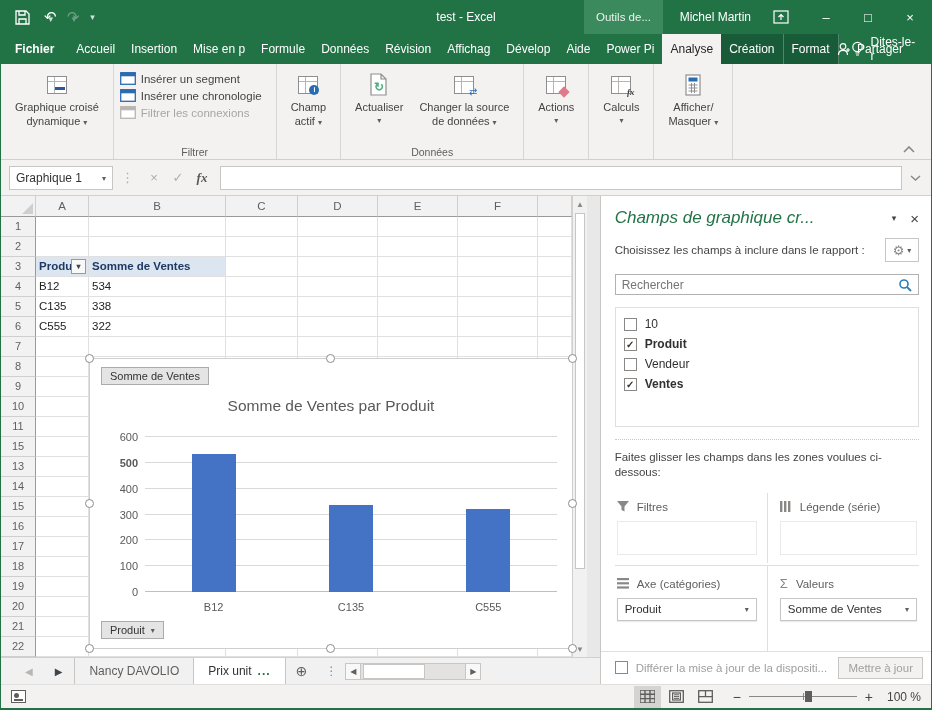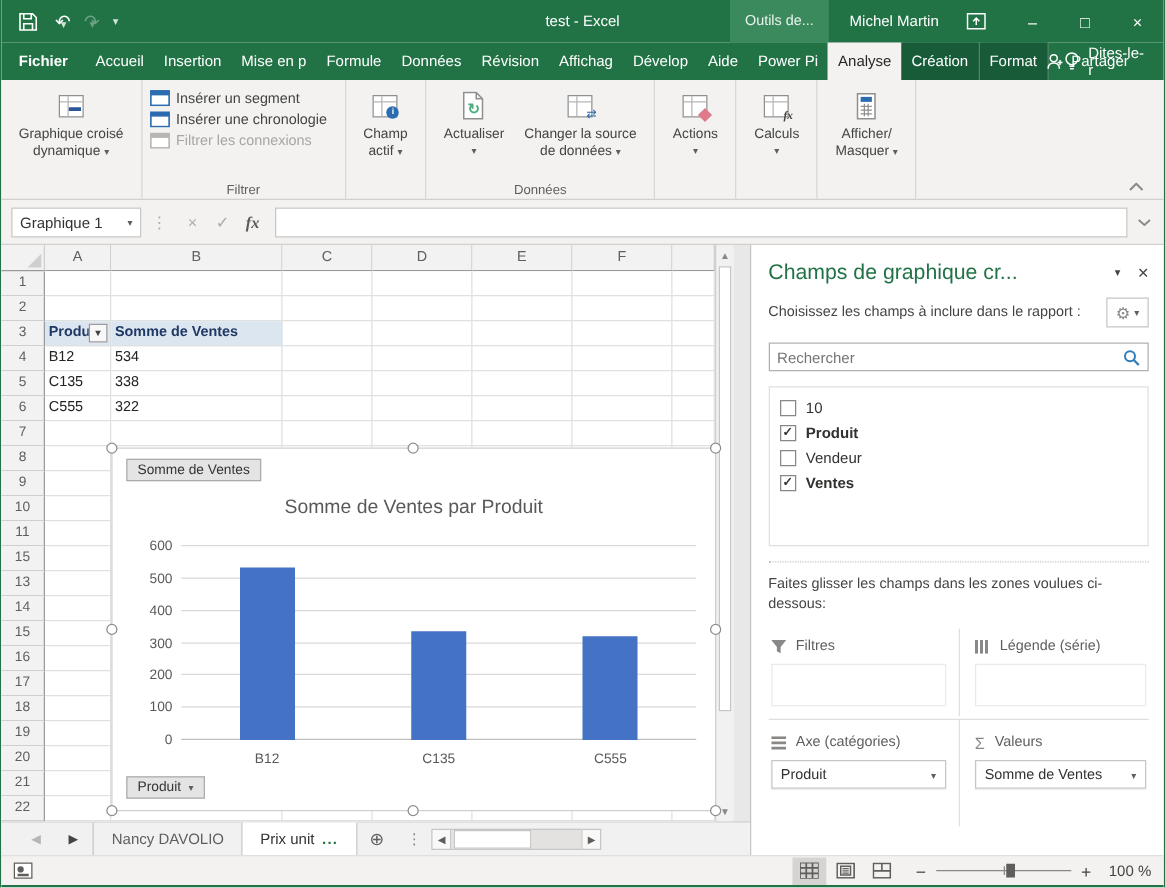--- a/index.html
+++ b/index.html
@@ -105,21 +105,21 @@
   .addsheet { display:flex; align-items:center; padding:0 10px; font-size:14px; color:#605e5c; }
   .sdots { display:flex; align-items:center; padding:0 8px; color:#8a8886; }
   .hscroll { display:flex; align-items:center; margin:4px 0; }
   .harrow { width:16px; height:17px; border:1px solid #c8c6c4; background:#f8f8f8; display:flex; align-items:center; justify-content:center; font-size:8px; color:#605e5c; }
   .htrack { width:104px; height:17px; background:#e4e2e0; border-top:1px solid #c8c6c4; border-bottom:1px solid #c8c6c4; position:relative; }
   .hthumb { position:absolute; left:2px; top:0; width:62px; height:15px; background:#fff; border:1px solid #c8c6c4; }
 
   
   .pane { width:332px; background:#fff; border-left:1px solid #c8c6c4; display:flex; flex-direction:column; padding:12px 12px 0 14px; position:relative; }
   .pane-head { display:flex; align-items:center; margin-bottom:10px; }
-  .pane-title { font-size:17px; color:#217346; flex:1; white-space:nowrap; overflow:hidden; }
+  .pane-title { font-size:17px; color:#217346; flex:1; white-space:nowrap; overflow:hidden;font-style:italic; }
   .pane-head .caret { font-size:9px; margin:0 14px 0 4px; color:#444; }
   .pane-close { font-size:15px; color:#444; }
   .pane-sub { display:flex; align-items:center; margin-bottom:12px; }
   .pane-sub-text { font-size:11.5px; color:#444; flex:1; padding-right:6px; }
   .gearbtn { width:34px; height:24px; border:1px solid #c8c6c4; background:#fff; display:flex; align-items:center; justify-content:center; gap:3px; color:#8a8886; font-size:13px; }
   .gearbtn .caret { font-size:8px; }
   .searchbox { height:23px; border:1px solid #b3b1af; display:flex; align-items:center; padding:0 6px; margin-bottom:12px; }
   .searchbox input { flex:1; border:none; outline:none; font-size:12px; color:#767472; font-family:"Liberation Sans",sans-serif; background:transparent; }
   .fieldlist { border:1px solid #e1dfdd; height:128px; padding:6px 8px; margin-bottom:10px; overflow:hidden; }
   .frow { display:flex; align-items:center; gap:8px; height:20px; font-size:12px; color:#323130; }
@@ -573,21 +573,21 @@
             <div class="ylab" style="bottom: calc(0% - 6px);">0</div>
             <div class="gline" style="bottom: 16.6667%;"></div>
             <div class="ylab" style="bottom: calc(16.6667% - 6px);">100</div>
             <div class="gline" style="bottom: 33.3333%;"></div>
             <div class="ylab" style="bottom: calc(33.3333% - 6px);">200</div>
             <div class="gline" style="bottom: 50%;"></div>
             <div class="ylab" style="bottom: calc(50% - 6px);">300</div>
             <div class="gline" style="bottom: 66.6667%;"></div>
             <div class="ylab" style="bottom: calc(66.6667% - 6px);">400</div>
             <div class="gline" style="bottom: 83.3333%;"></div>
-            <div class="ylab" style="bottom: calc(83.3333% - 6px);">500</div>
+            <div class="ylab" style="bottom: calc(83.3333% - 6px); font-weight: bold;">500</div>
             <div class="gline" style="bottom: 100%;"></div>
             <div class="ylab" style="bottom: calc(100% - 6px);">600</div>
             <div class="bar" style="left: calc(16.6667% - 22px); height: 89%; background: rgb(68, 114, 196);"></div>
             <div class="xlab" style="left: calc(16.6667% - 45px);">B12</div>
             <div class="bar" style="left: calc(50% - 22px); height: 56.3333%; background: rgb(68, 114, 196);"></div>
             <div class="xlab" style="left: calc(50% - 45px);">C135</div>
             <div class="bar" style="left: calc(83.3333% - 22px); height: 53.6667%; background: rgb(68, 114, 196);"></div>
             <div class="xlab" style="left: calc(83.3333% - 45px);">C555</div>
           </div>
         <div class="fldbtn fld-bot">
@@ -720,20 +720,25 @@
           <span style="font-size:13px;color:#8a8886">Σ</span>
           <span>Valeurs</span>
         </div>
         <div class="pill">
           <span>Somme de Ventes</span>
           <span class="caret">▾</span>
         </div>
         <div class="zbox short"></div>
       </div>
     </div>
+    <div class="defer">
+      <span class="cb"></span>
+      <span class="defer-label">Différer la mise à jour de la dispositi...</span>
+      <span class="updbtn">Mettre à jour</span>
+    </div>
   </div>
 </div>
 
 <div class="statusbar">
   <span class="macro-ic"></span>
   <div class="sb-right">
     <span class="viewbtn sel">
       <svg width="15" height="13" viewBox="0 0 15 13">
           <path d="M0 0 h15 v13 h-15 z M0 4.3 h15 M0 8.6 h15 M5 0 v13 M10 0 v13" fill="none" stroke="#605e5c" stroke-width="1.4"></path>
         </svg>

